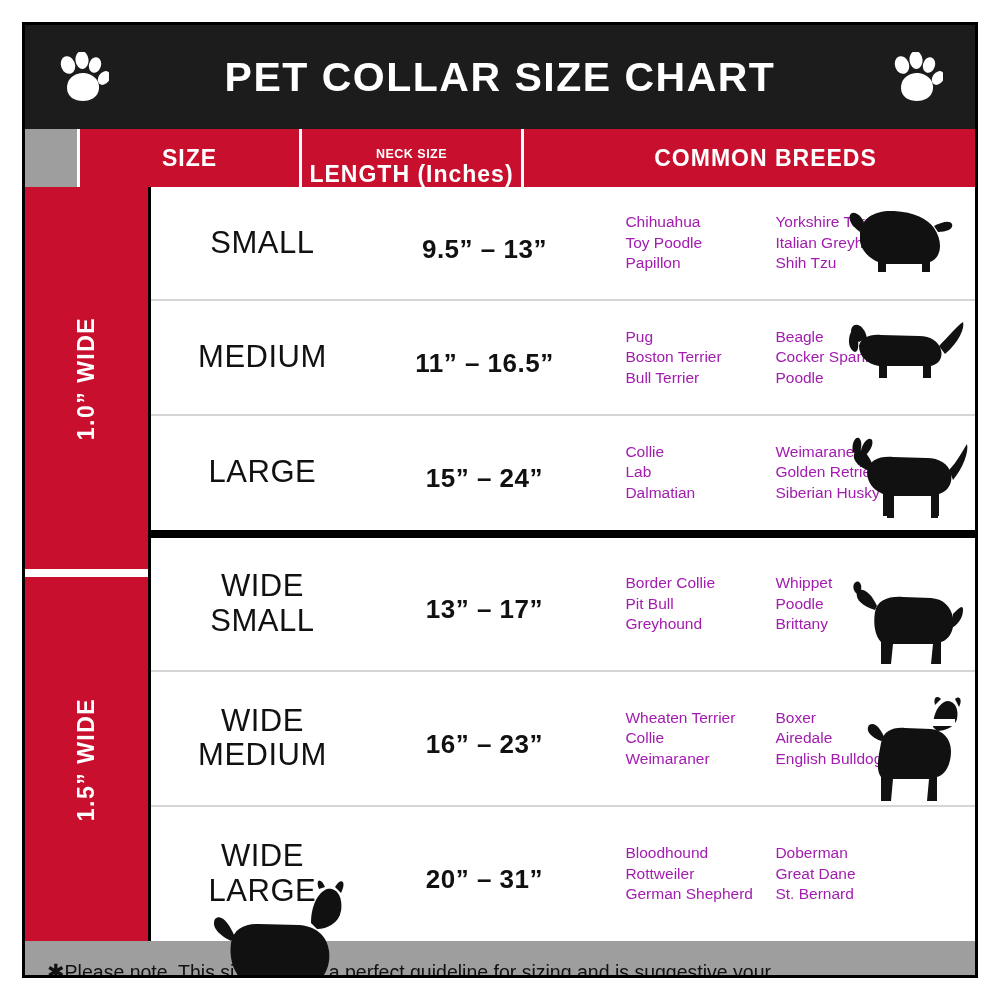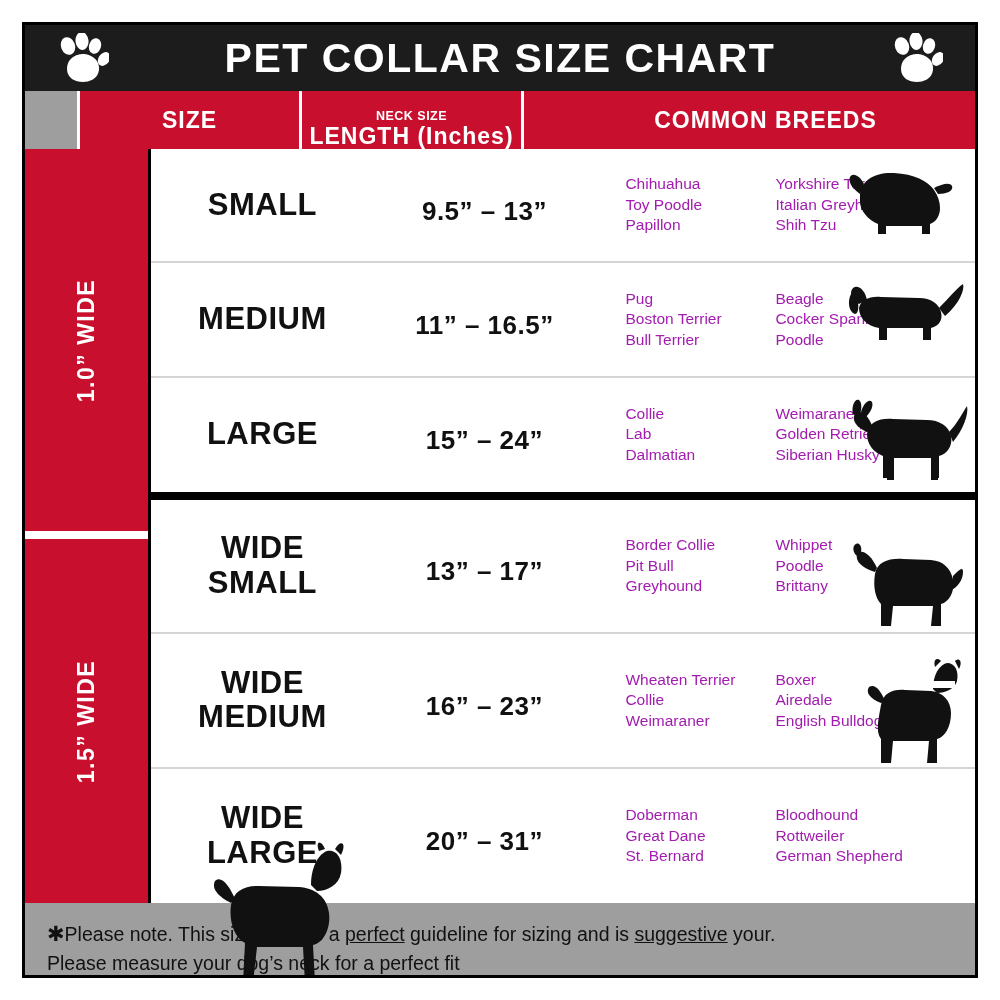--- a/index.html
+++ b/index.html
@@ -27,21 +27,21 @@
     height: 956px;
     border: 3px solid #000000;
     box-sizing: border-box;
     background: #ffffff;
     overflow: hidden;
   }
 
   
   .header {
     position: relative;
-    height: 66px;
+    height: 104px;
     background: #1c1c1c;
     display: flex;
     align-items: center;
     justify-content: center;
   }
   .header-title {
     color: #ffffff;
     font-size: 41px;
     font-weight: bold;
     letter-spacing: 1.5px;
@@ -149,21 +149,21 @@
   .r-h126 { height: 126.6px; }
   .r-h120 { height: 149px; }
 
   .c-size {
     flex: 0 0 222px;
     display: flex;
     flex-direction: column;
     align-items: center;
     justify-content: center;
     font-size: 31px;
-    font-weight: bold;
+    font-weight: normal;
     color: #111111;
     letter-spacing: 0.5px;
     line-height: 1.12;
     text-align: center;
     box-sizing: border-box;
   }
   .c-len {
     flex: 0 0 222px;
     display: flex;
     align-items: center;
@@ -391,29 +391,29 @@
           </div>
         </div>
 
         <div class="row r-h120 last-of-group">
           <div class="c-size">
             <div>WIDE</div>
             <div>LARGE</div>
           </div>
           <div class="c-len">20” – 31”</div>
           <div class="c-breeds">
+            <div class="breed-col col-a">
+              <div>Bloodhound</div>
+              <div>Rottweiler</div>
+              <div>German Shepherd</div>
+            </div>
             <div class="breed-col col-b">
               <div>Doberman</div>
               <div>Great Dane</div>
               <div>St. Bernard</div>
-            </div>
-            <div class="breed-col col-a">
-              <div>Bloodhound</div>
-              <div>Rottweiler</div>
-              <div>German Shepherd</div>
             </div>
           </div>
         </div>
 
       </div>
     </div>
 
     <div class="footer">
       <svg style="position:absolute;left:178px;bottom:6px;width:150px;height:128px;overflow:visible" viewBox="0 0 150 128">
         <g transform="translate(0,-22)">

